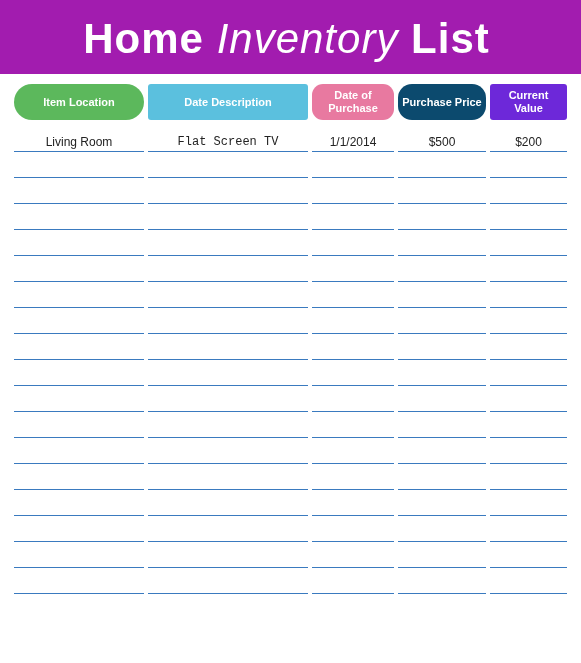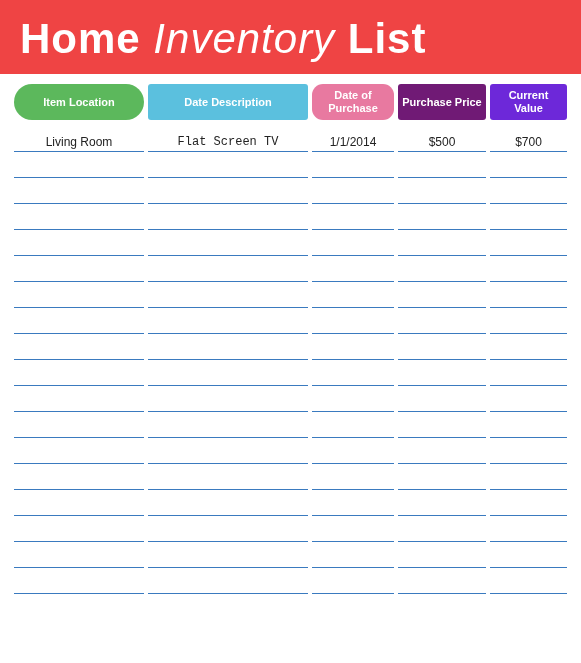--- a/index.html
+++ b/index.html
@@ -18,22 +18,23 @@
     }
 
     .page-container {
       width: 581px;
       min-height: 663px;
       background: #fff;
       box-shadow: 0 2px 8px rgba(0,0,0,0.3);
     }
 
     .header {
-      background: #ef4444;
+      background: #a21caf;
       padding: 18px 28px 14px 20px;
+      text-align: center;
     }
 
     .header-title {
       font-size: 42px;
       color: #fff;
       font-weight: bold;
       font-family: Arial, sans-serif;
       letter-spacing: 1px;
       line-height: 1;
     }
@@ -83,21 +84,22 @@
     .col-date {
       width: 82px;
       min-width: 82px;
       background: #e879a0;
       border-radius: 11px;
     }
 
     .col-purchase {
       width: 88px;
       min-width: 88px;
-      background: #701a75;
+      background: #0c4a6e;
+      border-radius: 14px;
     }
 
     .col-current {
       flex: 1;
       background: #6d28d9;
     }
 
     .data-rows {
       display: flex;
       flex-direction: column;
@@ -165,21 +167,21 @@
       <div class="col-header col-purchase">Purchase Price</div>
       <div class="col-header col-current">Current Value</div>
     </div>
 
     <div class="data-rows" id="rows-container">
     <div class="data-row">
           <div class="cell cell-location">Living Room</div>
           <div class="cell cell-description">Flat Screen TV</div>
           <div class="cell cell-date">1/1/2014</div>
           <div class="cell cell-purchase">$500</div>
-          <div class="cell cell-current">$700</div>
+          <div class="cell cell-current">$200</div>
         </div>
         <div class="data-row">
           <div class="cell cell-location"></div>
           <div class="cell cell-description"></div>
           <div class="cell cell-date"></div>
           <div class="cell cell-purchase"></div>
           <div class="cell cell-current"></div>
         </div>
         <div class="data-row">
           <div class="cell cell-location"></div>

